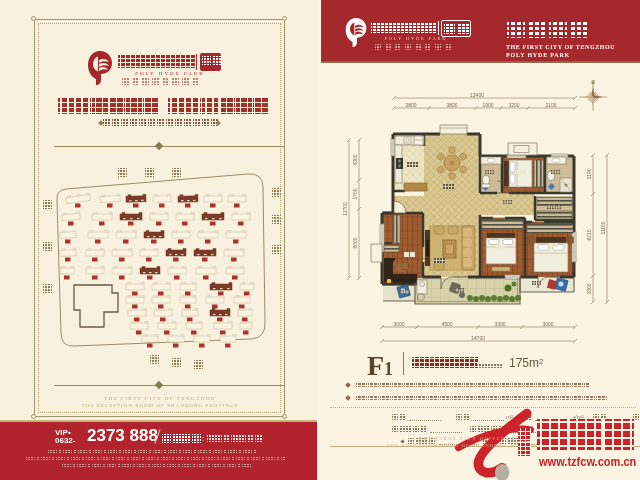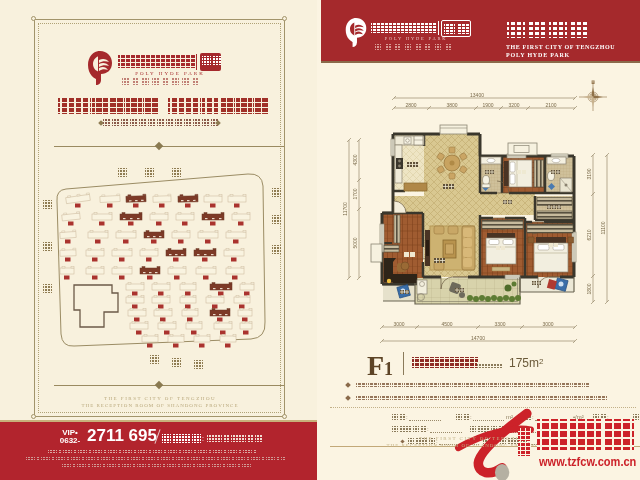--- a/index.html
+++ b/index.html
@@ -436,22 +436,22 @@
 
 <div class="abs" style="left:43px;top:200px;width:9px;height:9px;background:repeating-linear-gradient(90deg,transparent 0 9px,#f8f1dd 9px 11px),repeating-linear-gradient(90deg,transparent 0 1px,#f8f1dd 1px 2px,transparent 2px 3px),repeating-linear-gradient(0deg,transparent 0 1px,#f8f1dd 1px 2px,transparent 2px 3px),linear-gradient(#8f7c52,#8f7c52);"></div>
 <div class="abs" style="left:43px;top:242px;width:9px;height:9px;background:repeating-linear-gradient(90deg,transparent 0 9px,#f8f1dd 9px 11px),repeating-linear-gradient(90deg,transparent 0 1px,#f8f1dd 1px 2px,transparent 2px 3px),repeating-linear-gradient(0deg,transparent 0 1px,#f8f1dd 1px 2px,transparent 2px 3px),linear-gradient(#8f7c52,#8f7c52);"></div>
 <div class="abs" style="left:43px;top:284px;width:9px;height:9px;background:repeating-linear-gradient(90deg,transparent 0 9px,#f8f1dd 9px 11px),repeating-linear-gradient(90deg,transparent 0 1px,#f8f1dd 1px 2px,transparent 2px 3px),repeating-linear-gradient(0deg,transparent 0 1px,#f8f1dd 1px 2px,transparent 2px 3px),linear-gradient(#8f7c52,#8f7c52);"></div>
 <div class="abs" style="left:150px;top:355px;width:9px;height:9px;background:repeating-linear-gradient(90deg,transparent 0 9px,#f8f1dd 9px 11px),repeating-linear-gradient(90deg,transparent 0 1px,#f8f1dd 1px 2px,transparent 2px 3px),repeating-linear-gradient(0deg,transparent 0 1px,#f8f1dd 1px 2px,transparent 2px 3px),linear-gradient(#8f7c52,#8f7c52);"></div>
     <div class="abs" style="left:172px;top:358px;width:9px;height:9px;background:repeating-linear-gradient(90deg,transparent 0 9px,#f8f1dd 9px 11px),repeating-linear-gradient(90deg,transparent 0 1px,#f8f1dd 1px 2px,transparent 2px 3px),repeating-linear-gradient(0deg,transparent 0 1px,#f8f1dd 1px 2px,transparent 2px 3px),linear-gradient(#8f7c52,#8f7c52);"></div>
     <div class="abs" style="left:194px;top:360px;width:9px;height:9px;background:repeating-linear-gradient(90deg,transparent 0 9px,#f8f1dd 9px 11px),repeating-linear-gradient(90deg,transparent 0 1px,#f8f1dd 1px 2px,transparent 2px 3px),repeating-linear-gradient(0deg,transparent 0 1px,#f8f1dd 1px 2px,transparent 2px 3px),linear-gradient(#8f7c52,#8f7c52);"></div>
 <div class="abs ser" style="left:60px;top:396px;width:200px;text-align:center;font-size:5px;letter-spacing:1.5px;color:#b9a87c">THE FIRST CITY OF TENGZHOU</div>
 <div class="abs ser" style="left:60px;top:403px;width:200px;text-align:center;font-size:5px;letter-spacing:1px;color:#b9a87c">THE RECEPTION ROOM OF SHANDONG PROVINCE</div>
 <div class="abs" style="left:0;top:420px;width:317px;height:60px;background:#b2242d;border-top:2px solid #c8b07a"></div>
-<div class="abs" style="left:55px;top:429px;color:#fff;font-size:8px;font-weight:bold;text-align:center;width:30px;line-height:7.5px">VIP•<br>0632-</div>
-<div class="abs" style="left:87px;top:426px;color:#fff;font-size:17px;font-weight:bold">2711 695</div>
+<div class="abs" style="left:55px;top:429px;color:#fff;font-size:8px;font-weight:bold;text-align:left;width:30px;line-height:7.5px">VIP•<br>0632-</div>
+<div class="abs" style="left:87px;top:426px;color:#fff;font-size:17px;font-weight:bold">2373 888</div>
 <div class="abs" style="left:157px;top:429px;width:1px;height:15px;background:#e8c9c9;transform:rotate(20deg)"></div>
 <div class="abs" style="left:162px;top:434px;width:39px;height:9px;background:repeating-linear-gradient(90deg,transparent 0 9px,#b2242d 9px 10px),repeating-linear-gradient(90deg,transparent 0 1px,#b2242d 1px 2px,transparent 2px 3px),repeating-linear-gradient(0deg,transparent 0 1px,#b2242d 1px 2px,transparent 2px 3px),linear-gradient(#ffffff,#ffffff);"></div>
 <div class="abs" style="left:202px;top:435px;color:#fff;font-size:7px">:</div>
 <div class="abs" style="left:207px;top:435px;width:55px;height:7px;background:repeating-linear-gradient(90deg,transparent 0 7px,#b2242d 7px 8px),repeating-linear-gradient(90deg,transparent 0 1px,#b2242d 1px 2px,transparent 2px 3px),repeating-linear-gradient(0deg,transparent 0 1px,#b2242d 1px 2px,transparent 2px 3px),linear-gradient(#f2ddd3,#f2ddd3);"></div>
 <div class="abs" style="left:48px;top:449px;width:209px;height:4px;background:repeating-linear-gradient(90deg,transparent 0 4px,#b2242d 4px 5px),repeating-linear-gradient(90deg,transparent 0 1px,#b2242d 1px 2px,transparent 2px 3px),repeating-linear-gradient(0deg,transparent 0 1px,#b2242d 1px 2px,transparent 2px 2px),linear-gradient(#dba9a2,#dba9a2);"></div>
 <div class="abs" style="left:26px;top:456px;width:259px;height:4px;background:repeating-linear-gradient(90deg,transparent 0 4px,#b2242d 4px 5px),repeating-linear-gradient(90deg,transparent 0 1px,#b2242d 1px 2px,transparent 2px 3px),repeating-linear-gradient(0deg,transparent 0 1px,#b2242d 1px 2px,transparent 2px 2px),linear-gradient(#d09a95,#d09a95);"></div>
 <div class="abs" style="left:62px;top:463px;width:189px;height:4px;background:repeating-linear-gradient(90deg,transparent 0 4px,#b2242d 4px 5px),repeating-linear-gradient(90deg,transparent 0 1px,#b2242d 1px 2px,transparent 2px 3px),repeating-linear-gradient(0deg,transparent 0 1px,#b2242d 1px 2px,transparent 2px 2px),linear-gradient(#d09a95,#d09a95);"></div>
 <div class="abs" style="left:321px;top:0;width:319px;height:63px;background:#a5292c;border-bottom:2px solid #8a6a4a"></div>
 <svg class="abs" style="left:344px;top:17px" width="24" height="31" viewBox="0 0 28 36">
 <path d="M14 1 C7 1 2 7 2 15 C2 24 8 30 15 30 L15 22 C11 22 7 19 7 14 C7 9 11 6 14 6 Z" fill="#fff"></path>

